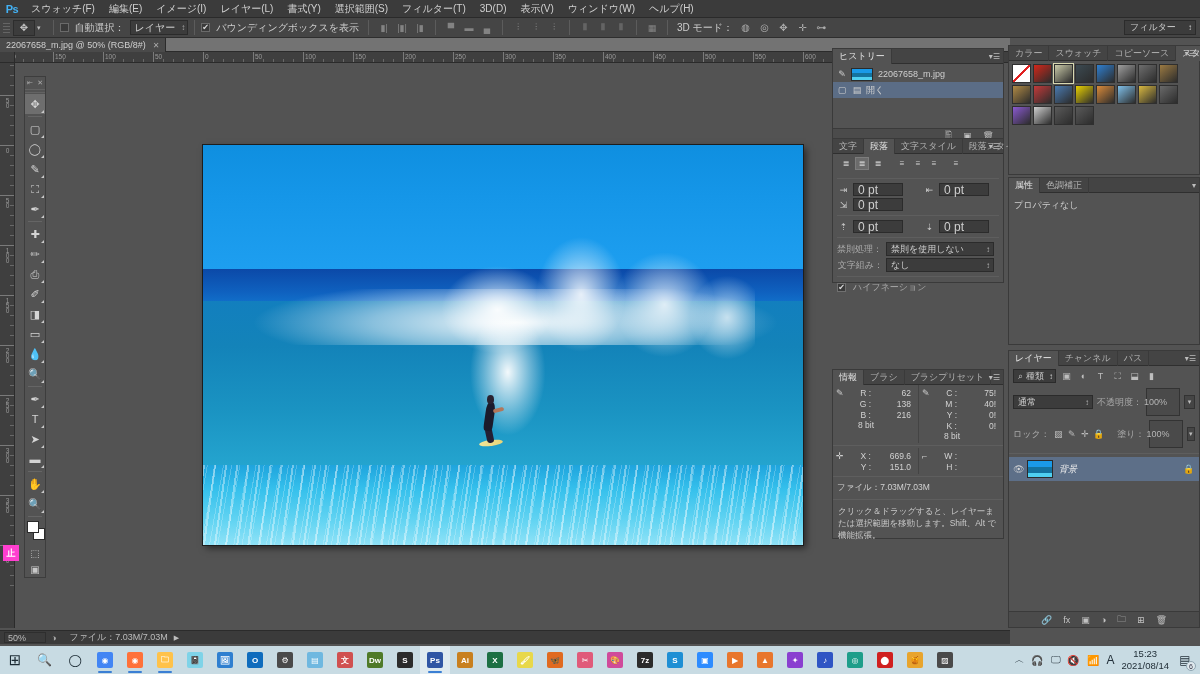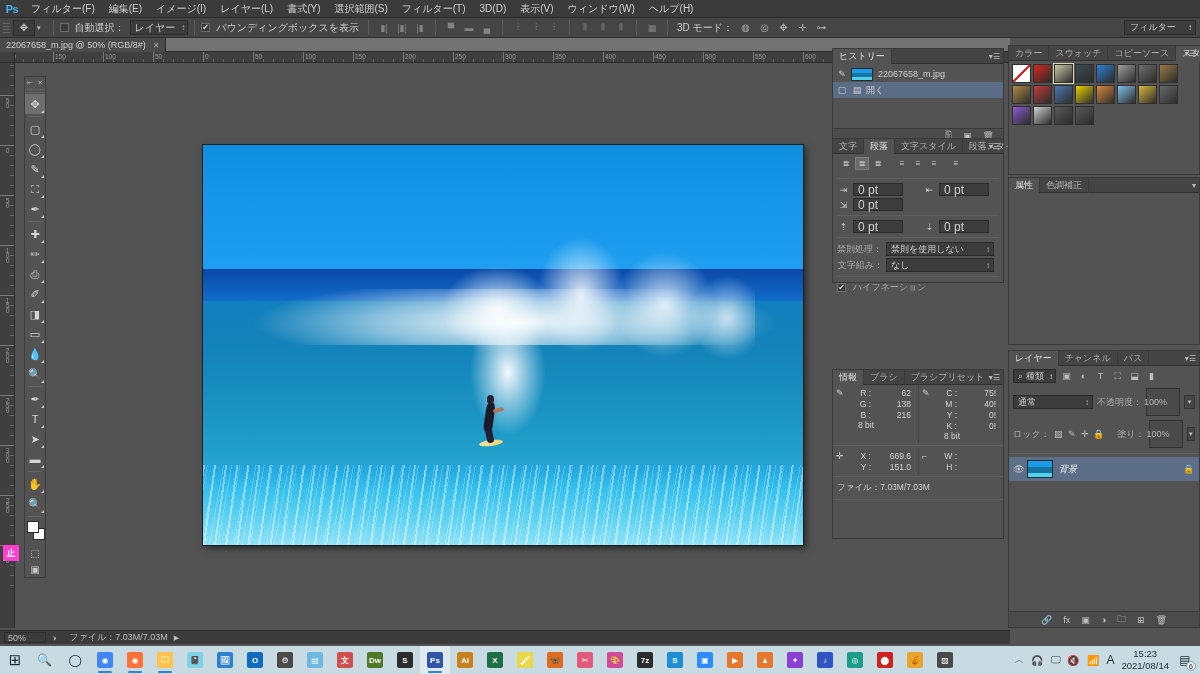--- a/index.html
+++ b/index.html
@@ -293,21 +293,21 @@
      border-radius:50%; font-size:7px; width:10px;height:10px; display:flex;
      align-items:center;justify-content:center; border:1px solid #8fa6b2;}
 </style>
 </head>
 <body>
 
 <div id="app">
 
   <div class="menubar">
     <div class="ps-logo">Ps</div>
-    <div class="menu-item">フィルター(F)</div>
+    <div class="menu-item">スウォッチ(F)</div>
     <div class="menu-item">編集(E)</div>
     <div class="menu-item">イメージ(I)</div>
     <div class="menu-item">レイヤー(L)</div>
     <div class="menu-item">書式(Y)</div>
     <div class="menu-item">選択範囲(S)</div>
     <div class="menu-item">フィルター(T)</div>
     <div class="menu-item">3D(D)</div>
     <div class="menu-item">表示(V)</div>
     <div class="menu-item">ウィンドウ(W)</div>
     <div class="menu-item">ヘルプ(H)</div>
@@ -762,20 +762,21 @@
         <div class="iline">
             <span class="ipick"></span>
             <span class="iname">H :</span>
             <span class="ival"></span>
           </div>
       </div>
     </div>
     <div class="info-sep"></div>
     <div class="info-file">ファイル：7.03M/7.03M</div>
     <div class="info-sep"></div>
+    <div class="info-hint">クリック＆ドラッグすると、レイヤーまたは選択範囲を移動します。Shift、Alt で機能拡張。</div>
   </div>
 
   <div class="panel" id="styles">
     <div class="panel-tabs">
       <div class="ptab">カラー</div>
       <div class="ptab">スウォッチ</div>
       <div class="ptab">コピーソース</div>
       <div class="ptab active">スタイル</div>
       <div class="pmenu">▾☰</div>
     </div>
@@ -802,20 +803,21 @@
         <div class="sty" style="background: linear-gradient(140deg, rgb(90, 90, 90), rgb(44, 44, 44));"></div>
       </div>
   </div>
 
   <div class="panel" id="attrs">
     <div class="panel-tabs">
       <div class="ptab active">属性</div>
       <div class="ptab">色調補正</div>
       <div class="pmenu">▾</div>
     </div>
+    <div class="attr-txt">プロパティなし</div>
   </div>
 
   <div class="panel" id="layers">
     <div class="panel-tabs">
       <div class="ptab active">レイヤー</div>
       <div class="ptab">チャンネル</div>
       <div class="ptab">パス</div>
       <div class="pmenu">▾☰</div>
     </div>
     <div class="lay-filter">

